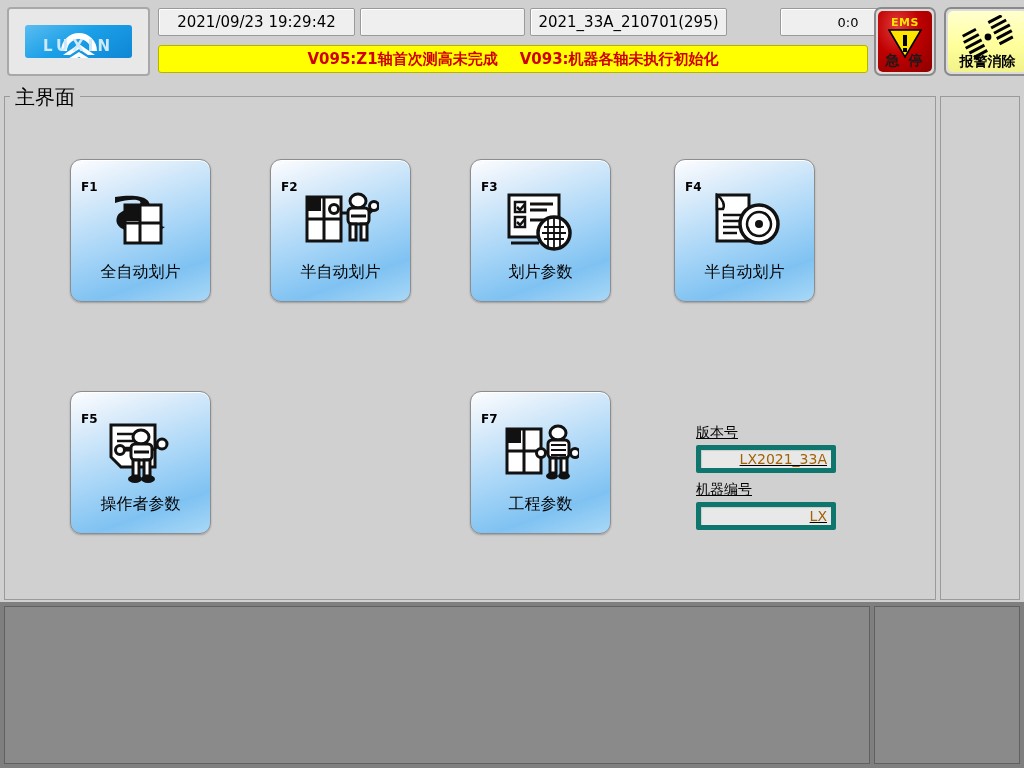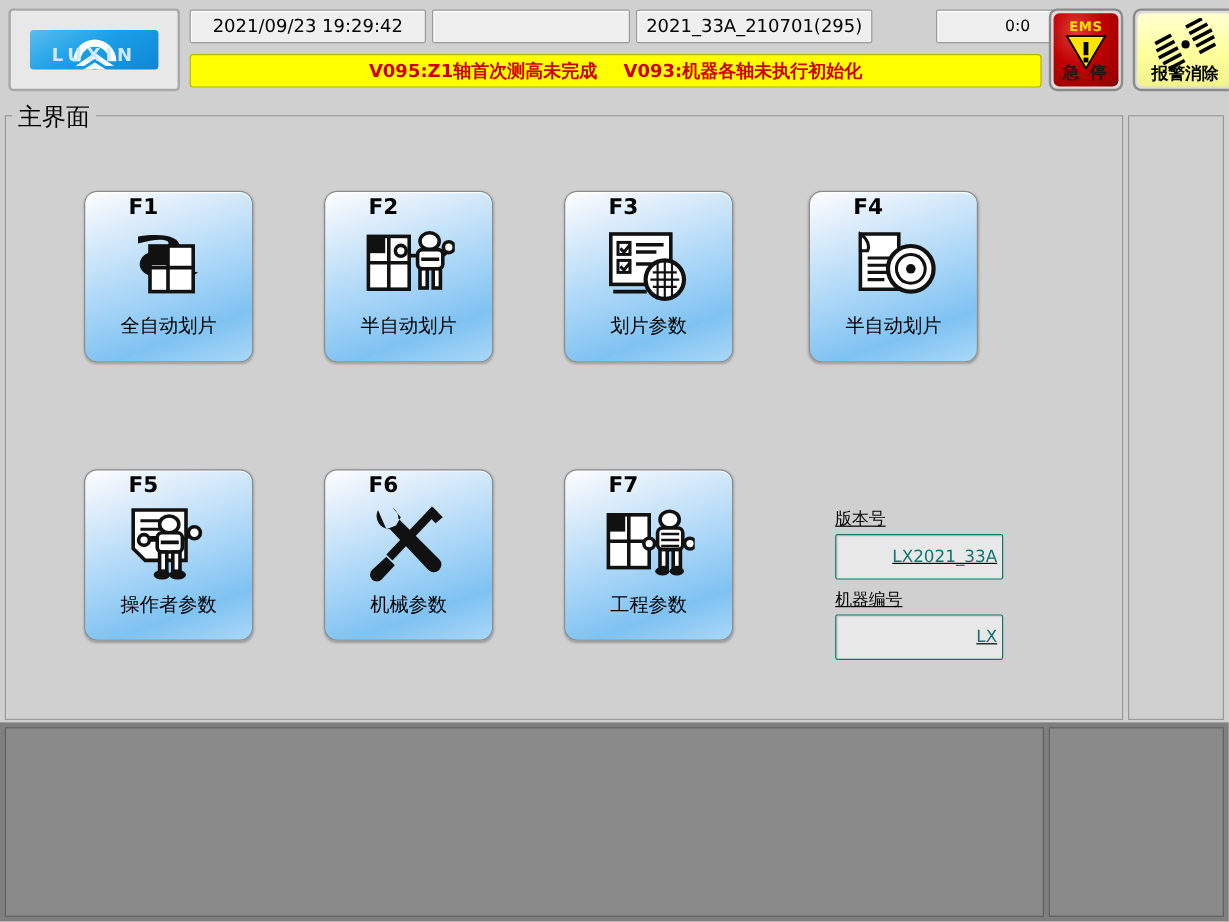--- a/index.html
+++ b/index.html
@@ -112,41 +112,41 @@
 
   
   .fbtn {
     position:absolute; width:141px; height:143px;
     border:1px solid #8d8d8d; border-radius:11px;
     background:linear-gradient(160deg,#fdfdff 0%,#e4f0fb 16%,#a9d6f7 52%,#7fc2f2 78%,#a9d8f7 100%);
     box-shadow: inset 0 1px 0 rgba(255,255,255,.95), 0 1px 2px rgba(0,0,0,.25);
     overflow:hidden;
   }
   .fbtn .fkey {
-    position:absolute; left:10px; top:2px;
-    font-size:18px; font-weight:bold; color:#000;margin-left:26px;
+    position:absolute; left:10px; top:20px;
+    font-size:12px; font-weight:bold; color:#000;
   }
   .fbtn .ficon {
     position:absolute; left:50%; top:26px; transform:translateX(-50%);
     width:78px; height:72px; display:flex; align-items:center; justify-content:center;
   }
   .fbtn .flabel {
     position:absolute; left:0; right:0; bottom:18px; text-align:center;
     font-size:16px; color:#000;
   }
 
   
   .infoblock { position:absolute; left:696px; top:424px; width:140px;text-decoration:underline; }
   .infolabel { font-size:14px; color:#000; margin-bottom:3px; }
   .infofield {
-    height:38px; background:#e8e8e8;
-    border:1px solid #0f766e; border-radius:2px;
+    height:28px; background:#e8e8e8;
+    border:5px solid #0f766e; border-radius:2px;
     box-shadow: inset 1px 1px 1px rgba(0,0,0,.12);
     display:flex; align-items:center; justify-content:flex-end;
-    padding-right:4px; font-size:14px; color:#0f766e; margin-bottom:8px;
+    padding-right:4px; font-size:14px; color:#a16207; margin-bottom:8px;
   }
 
   
   .toolbar {
     position:absolute; left:0; top:602px; width:1024px; height:166px;
     background:#7f7f7f;
   }
   .tb-left {
     position:absolute; left:4px; top:4px; width:866px; height:158px;
     border:1px solid #606060; background:#8a8a8a;
@@ -329,34 +329,20 @@
         <circle cx="59" cy="23" r="5" fill="#fff" stroke="#111" stroke-width="3"></circle>
         <rect x="30" y="39" width="6" height="16" fill="#fff" stroke="#111" stroke-width="3"></rect>
         <rect x="41" y="39" width="6" height="16" fill="#fff" stroke="#111" stroke-width="3"></rect>
         <ellipse cx="32" cy="58" rx="7" ry="4" fill="#111"></ellipse>
         <ellipse cx="45" cy="58" rx="7" ry="4" fill="#111"></ellipse>
       </svg>
     </span>
     <span class="flabel">操作者参数</span>
   </div>
 
-  <div class="fbtn" style="left:270px; top:391px;">
-    <span class="fkey">F6</span>
-    <span class="ficon">
-      <svg width="76" height="66" viewBox="0 0 76 66">
-        <g fill="#111">
-          <path d="M12 4 a11 11 0 0 0 10 16 l32 34 a6 6 0 0 0 9 -9 L29 11 a11 11 0 0 0 -5 -9 l7 8 l-4 7 l-8 3 Z"></path>
-          <path d="M62 6 l-38 40 l-5 -5 l38 -40 Z"></path>
-          <path d="M58 2 l8 8 l-6 5 l-7 -7 Z"></path>
-          <path d="M19 43 l7 7 l-11 12 a5 5 0 0 1 -8 -8 Z"></path>
-        </g>
-      </svg>
-    </span>
-    <span class="flabel">机械参数</span>
-  </div>
 
   <div class="fbtn" style="left:470px; top:391px;">
     <span class="fkey">F7</span>
     <span class="ficon">
       <svg width="76" height="66" viewBox="0 0 76 66">
         <rect x="4" y="8" width="34" height="44" fill="#fff" stroke="#111" stroke-width="3"></rect>
         <rect x="4" y="8" width="14" height="14" fill="#111"></rect>
         <line x1="21" y1="8" x2="21" y2="52" stroke="#111" stroke-width="3"></line>
         <line x1="4" y1="30" x2="38" y2="30" stroke="#111" stroke-width="3"></line>
         <ellipse cx="55" cy="12" rx="8" ry="7" fill="#fff" stroke="#111" stroke-width="3"></ellipse>

